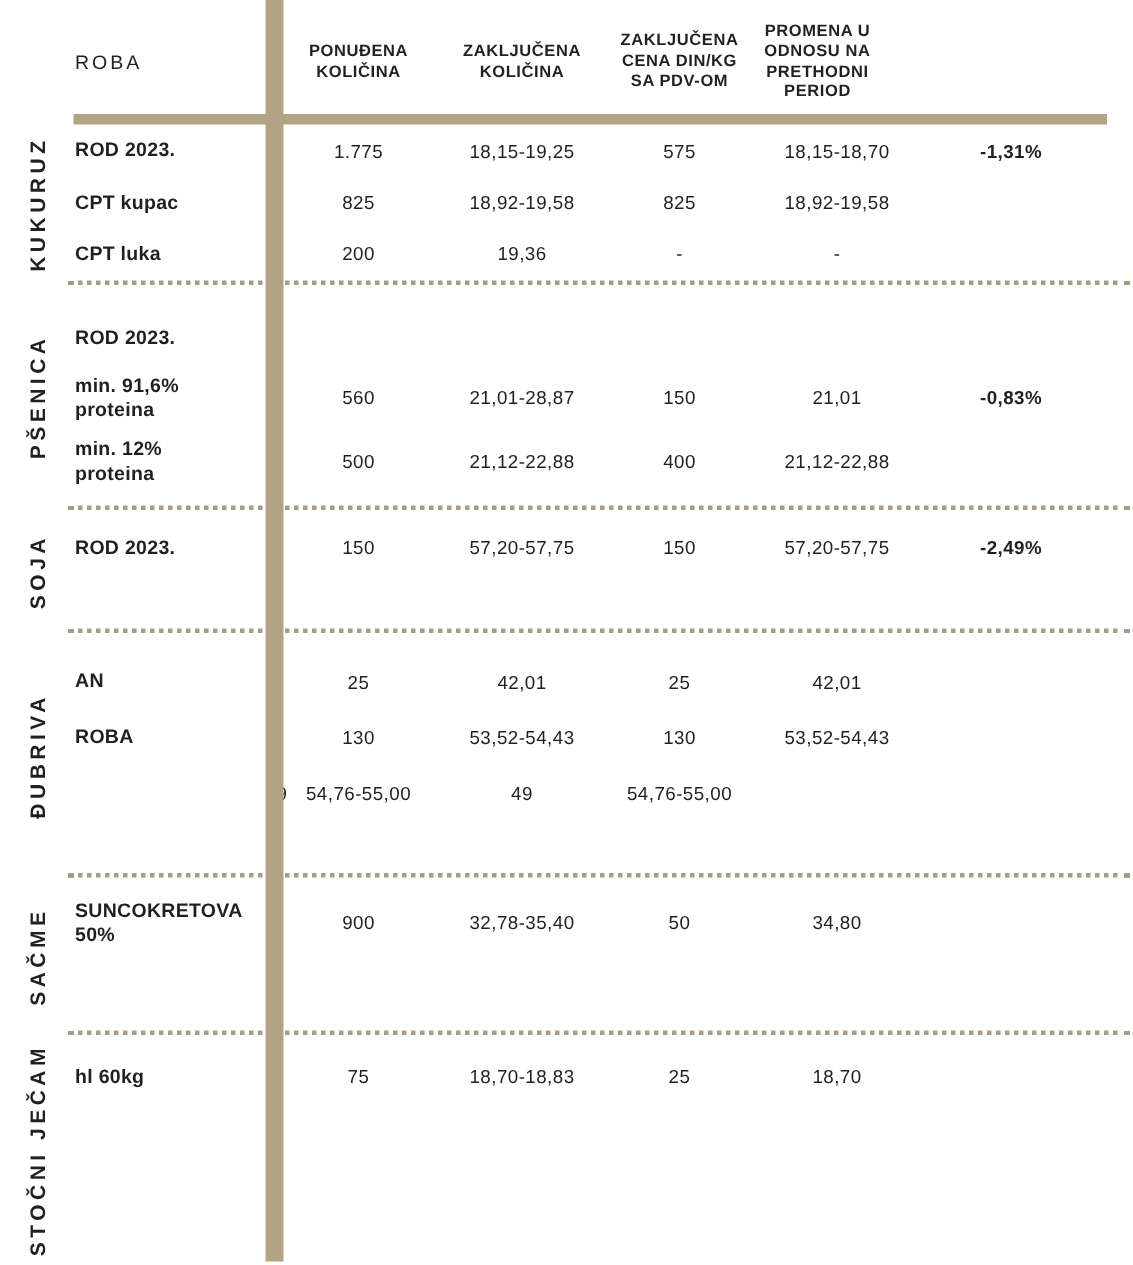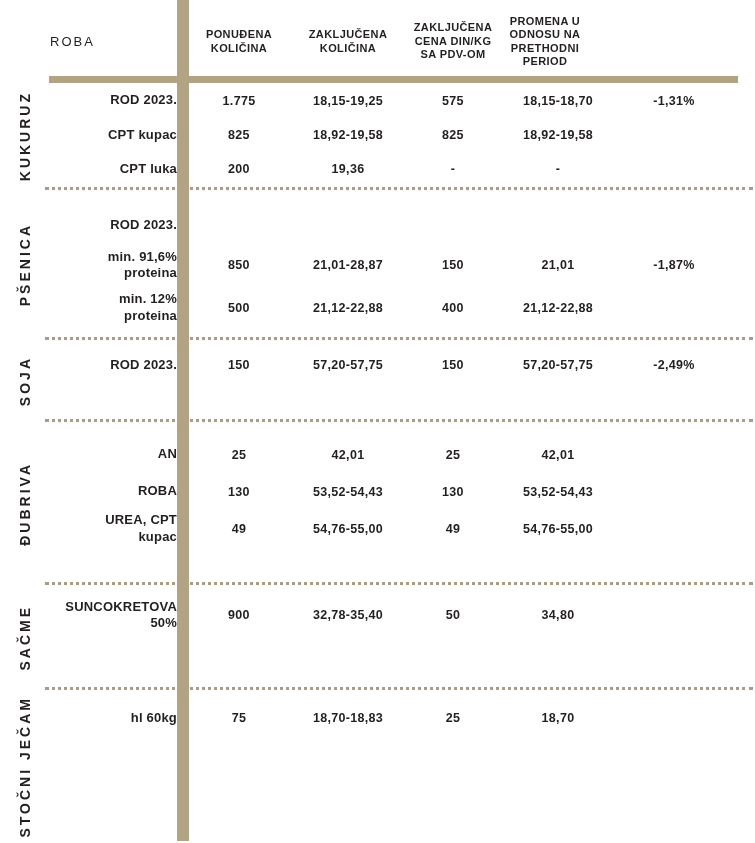--- a/index.html
+++ b/index.html
@@ -29,23 +29,23 @@
   .sec4{height:163px;} .sec5{height:105px;} .sec6{height:153px;}
   .group-col{width:50px;display:flex;align-items:center;justify-content:center;}
   .gl{writing-mode:vertical-rl;transform:rotate(180deg);font-weight:800;font-size:14px;letter-spacing:3px;white-space:nowrap;}
   .rows{flex:1;display:flex;flex-direction:column;}
   .sec2 .rows{padding-top:15px;} .sec3 .rows{padding-top:8px;}
   .sec4 .rows{padding-top:14px;} .sec5 .rows{padding-top:10px;} .sec6 .rows{padding-top:8px;}
   .r{align-items:center;}
   .rh34{height:34px;} .rh35{height:35px;} .rh37{height:37px;} .rh40{height:40px;} .rh45{height:45px;}
 
   
-  .lab{text-align:right;font-weight:600;font-size:13px;white-space:pre-line;line-height:1.25;letter-spacing:0.2px;}
+  .lab{text-align:left;font-weight:600;font-size:13px;white-space:pre-line;line-height:1.25;letter-spacing:0.2px;}
   .lab.b{font-weight:800;}
-  .v{text-align:center;font-size:12.5px;font-weight:700;letter-spacing:0.3px;}
+  .v{text-align:center;font-size:12.5px;font-weight:400;letter-spacing:0.3px;}
   .chg{font-weight:800;}
   .pr{padding-right:26px;}
 
   
   .divider{position:absolute;left:45px;right:2px;bottom:0;height:0;border-top:3px dotted #a99c87;z-index:1;}
 </style>
 </head>
 <body>
 
 <div class="page">
@@ -115,25 +115,25 @@
         <div class="v"></div>
         <div class="v"></div>
         <div class="v"></div>
         <div class="v"></div>
         <div class="v chg pr"></div>
       </div>
       <div class="grid r rh40">
         <div class="lab">min. 91,6%
 proteina</div>
           <div></div>
-        <div class="v">850</div>
+        <div class="v">560</div>
         <div class="v">21,01-28,87</div>
         <div class="v">150</div>
         <div class="v">21,01</div>
-        <div class="v chg pr">-1,87%</div>
+        <div class="v chg pr">-0,83%</div>
       </div>
       <div class="grid r rh45">
         <div class="lab">min. 12%
 proteina</div>
           <div></div>
         <div class="v">500</div>
         <div class="v">21,12-22,88</div>
         <div class="v">400</div>
         <div class="v">21,12-22,88</div>
         <div class="v chg pr"></div>
@@ -177,22 +177,20 @@
       <div class="grid r rh37">
         <div class="lab">ROBA</div>
           <div></div>
         <div class="v">130</div>
         <div class="v">53,52-54,43</div>
         <div class="v">130</div>
         <div class="v">53,52-54,43</div>
         <div class="v chg pr"></div>
       </div>
       <div class="grid r rh37">
-        <div class="lab">UREA, CPT
-kupac</div>
           <div></div>
         <div class="v">49</div>
         <div class="v">54,76-55,00</div>
         <div class="v">49</div>
         <div class="v">54,76-55,00</div>
         <div class="v chg pr"></div>
       </div>
     </div>
     <div class="divider"></div>
   </div>

